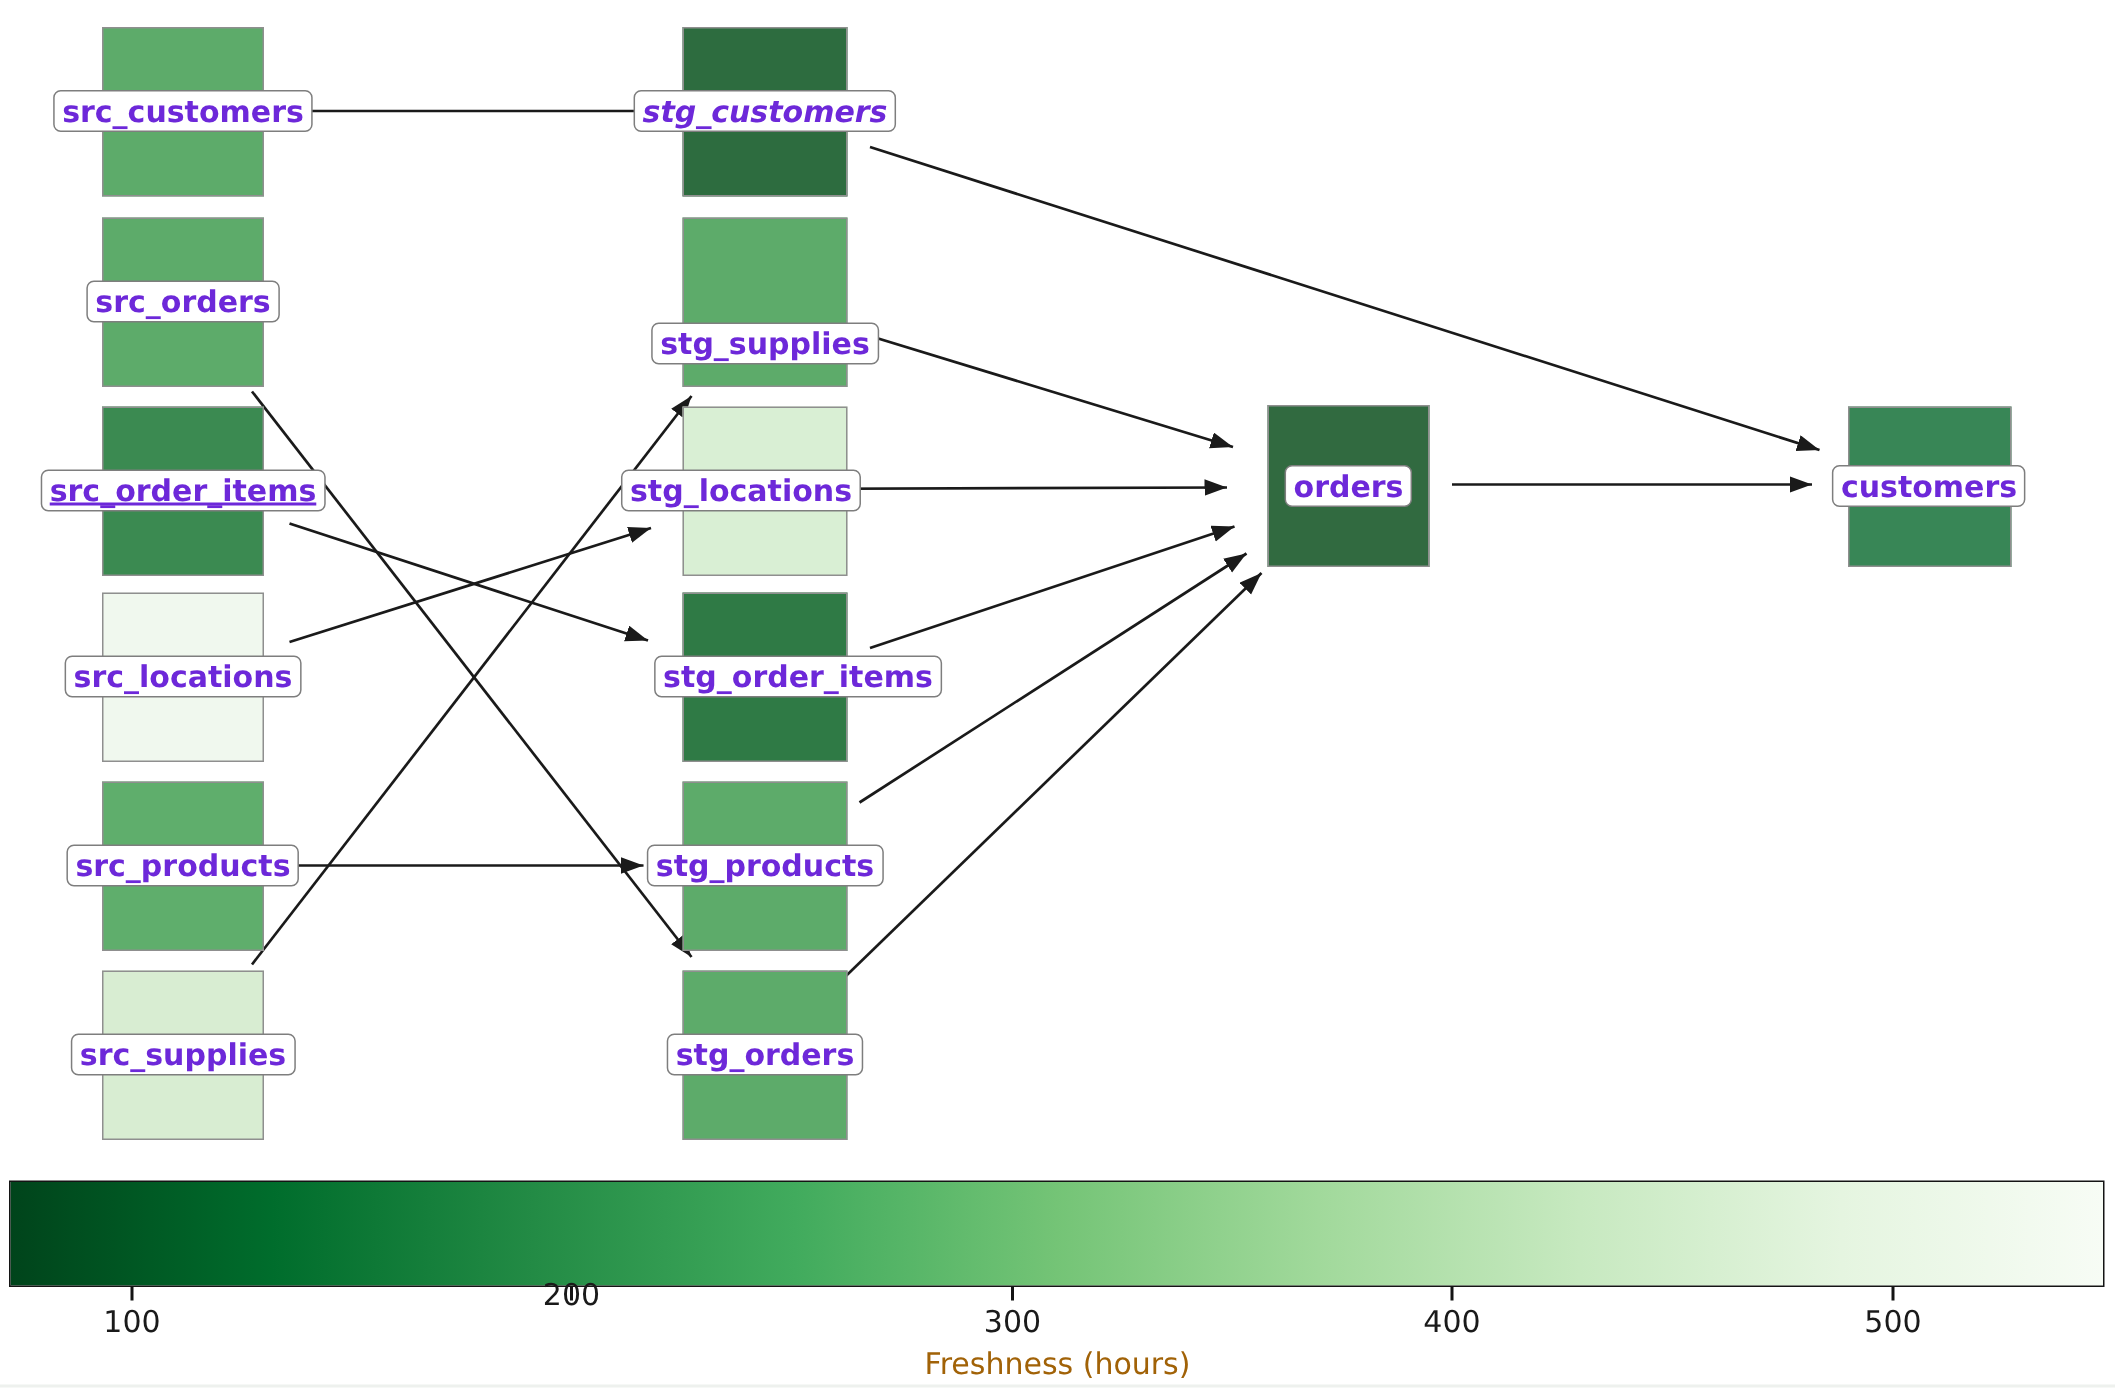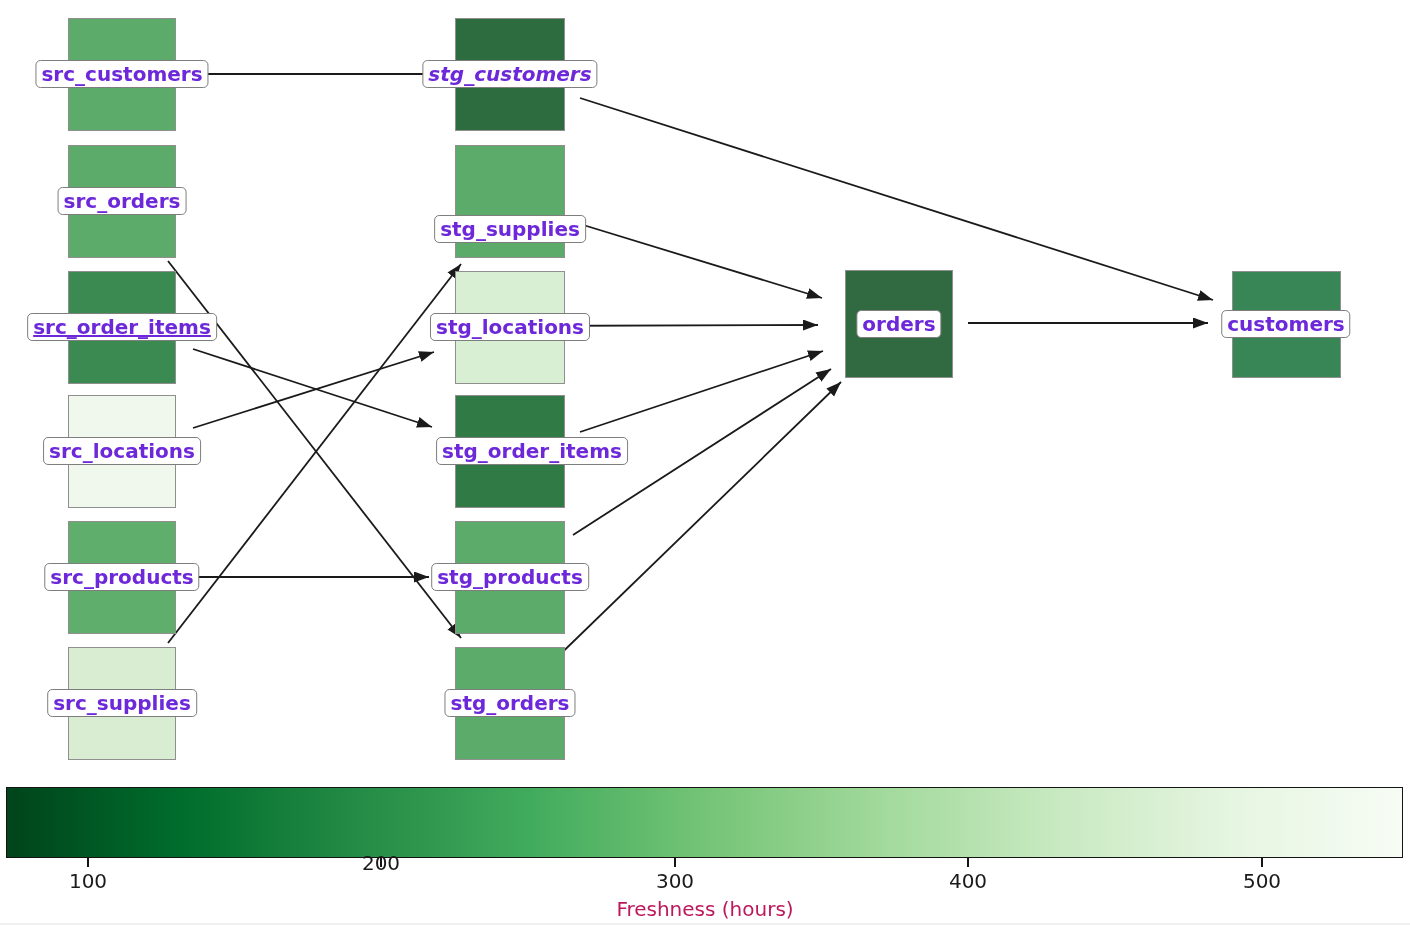--- a/index.html
+++ b/index.html
@@ -49,21 +49,21 @@
     width: 90px;
     margin-left: -45px;
     text-align: center;
     font-size: 20px;
     color: #1a1a1a;
   }
   .cbar-title {
     position: absolute;
     transform: translateX(-50%);
     font-size: 20px;
-    color: #be185d;
+    color: #a16207;
     white-space: nowrap;
   }
   .bottom-rule {
     position: absolute;
     left: 0;
     width: 100%;
     height: 2px;
     background: #eef1ee;
   }
 </style>
@@ -112,21 +112,21 @@
     </div>
   <div id="labels-layer">
       <div class="node-label" style="left: 122px; top: 74px;">src_customers</div>
       <div class="node-label" style="left: 122px; top: 201px;">src_orders</div>
       <div class="node-label" style="left: 122px; top: 327px; text-decoration: underline;">src_order_items</div>
       <div class="node-label" style="left: 122px; top: 451px; text-align: center;">src_locations</div>
       <div class="node-label" style="left: 122px; top: 577px; text-align: right;">src_products</div>
       <div class="node-label" style="left: 122px; top: 703px;">src_supplies</div>
       <div class="node-label" style="left: 510px; top: 74px; font-style: italic;">stg_customers</div>
       <div class="node-label" style="left: 510px; top: 201px; margin-top: 28px;">stg_supplies</div>
-      <div class="node-label" style="left: 510px; top: 327px;">stg_locations</div>
+      <div class="node-label" style="left: 494px; top: 327px;">stg_locations</div>
       <div class="node-label" style="left: 532px; top: 451px;">stg_order_items</div>
       <div class="node-label" style="left: 510px; top: 577px;">stg_products</div>
       <div class="node-label" style="left: 510px; top: 703px;">stg_orders</div>
       <div class="node-label" style="left: 899px; top: 324px;">orders</div>
       <div class="node-label" style="left: 1286px; top: 324px;">customers</div>
     </div>
 
   <div class="colorbar">
     <div class="cbar-gradient" id="cbar-gradient" style="left: 6px; top: 787px; width: 1397px; height: 71px; background: linear-gradient(to right, rgb(0, 68, 27), rgb(0, 109, 44), rgb(35, 139, 69), rgb(65, 171, 93), rgb(116, 196, 118), rgb(161, 217, 155), rgb(199, 233, 192), rgb(229, 245, 224), rgb(247, 252, 245));"></div>
     <div id="cbar-ticks">

